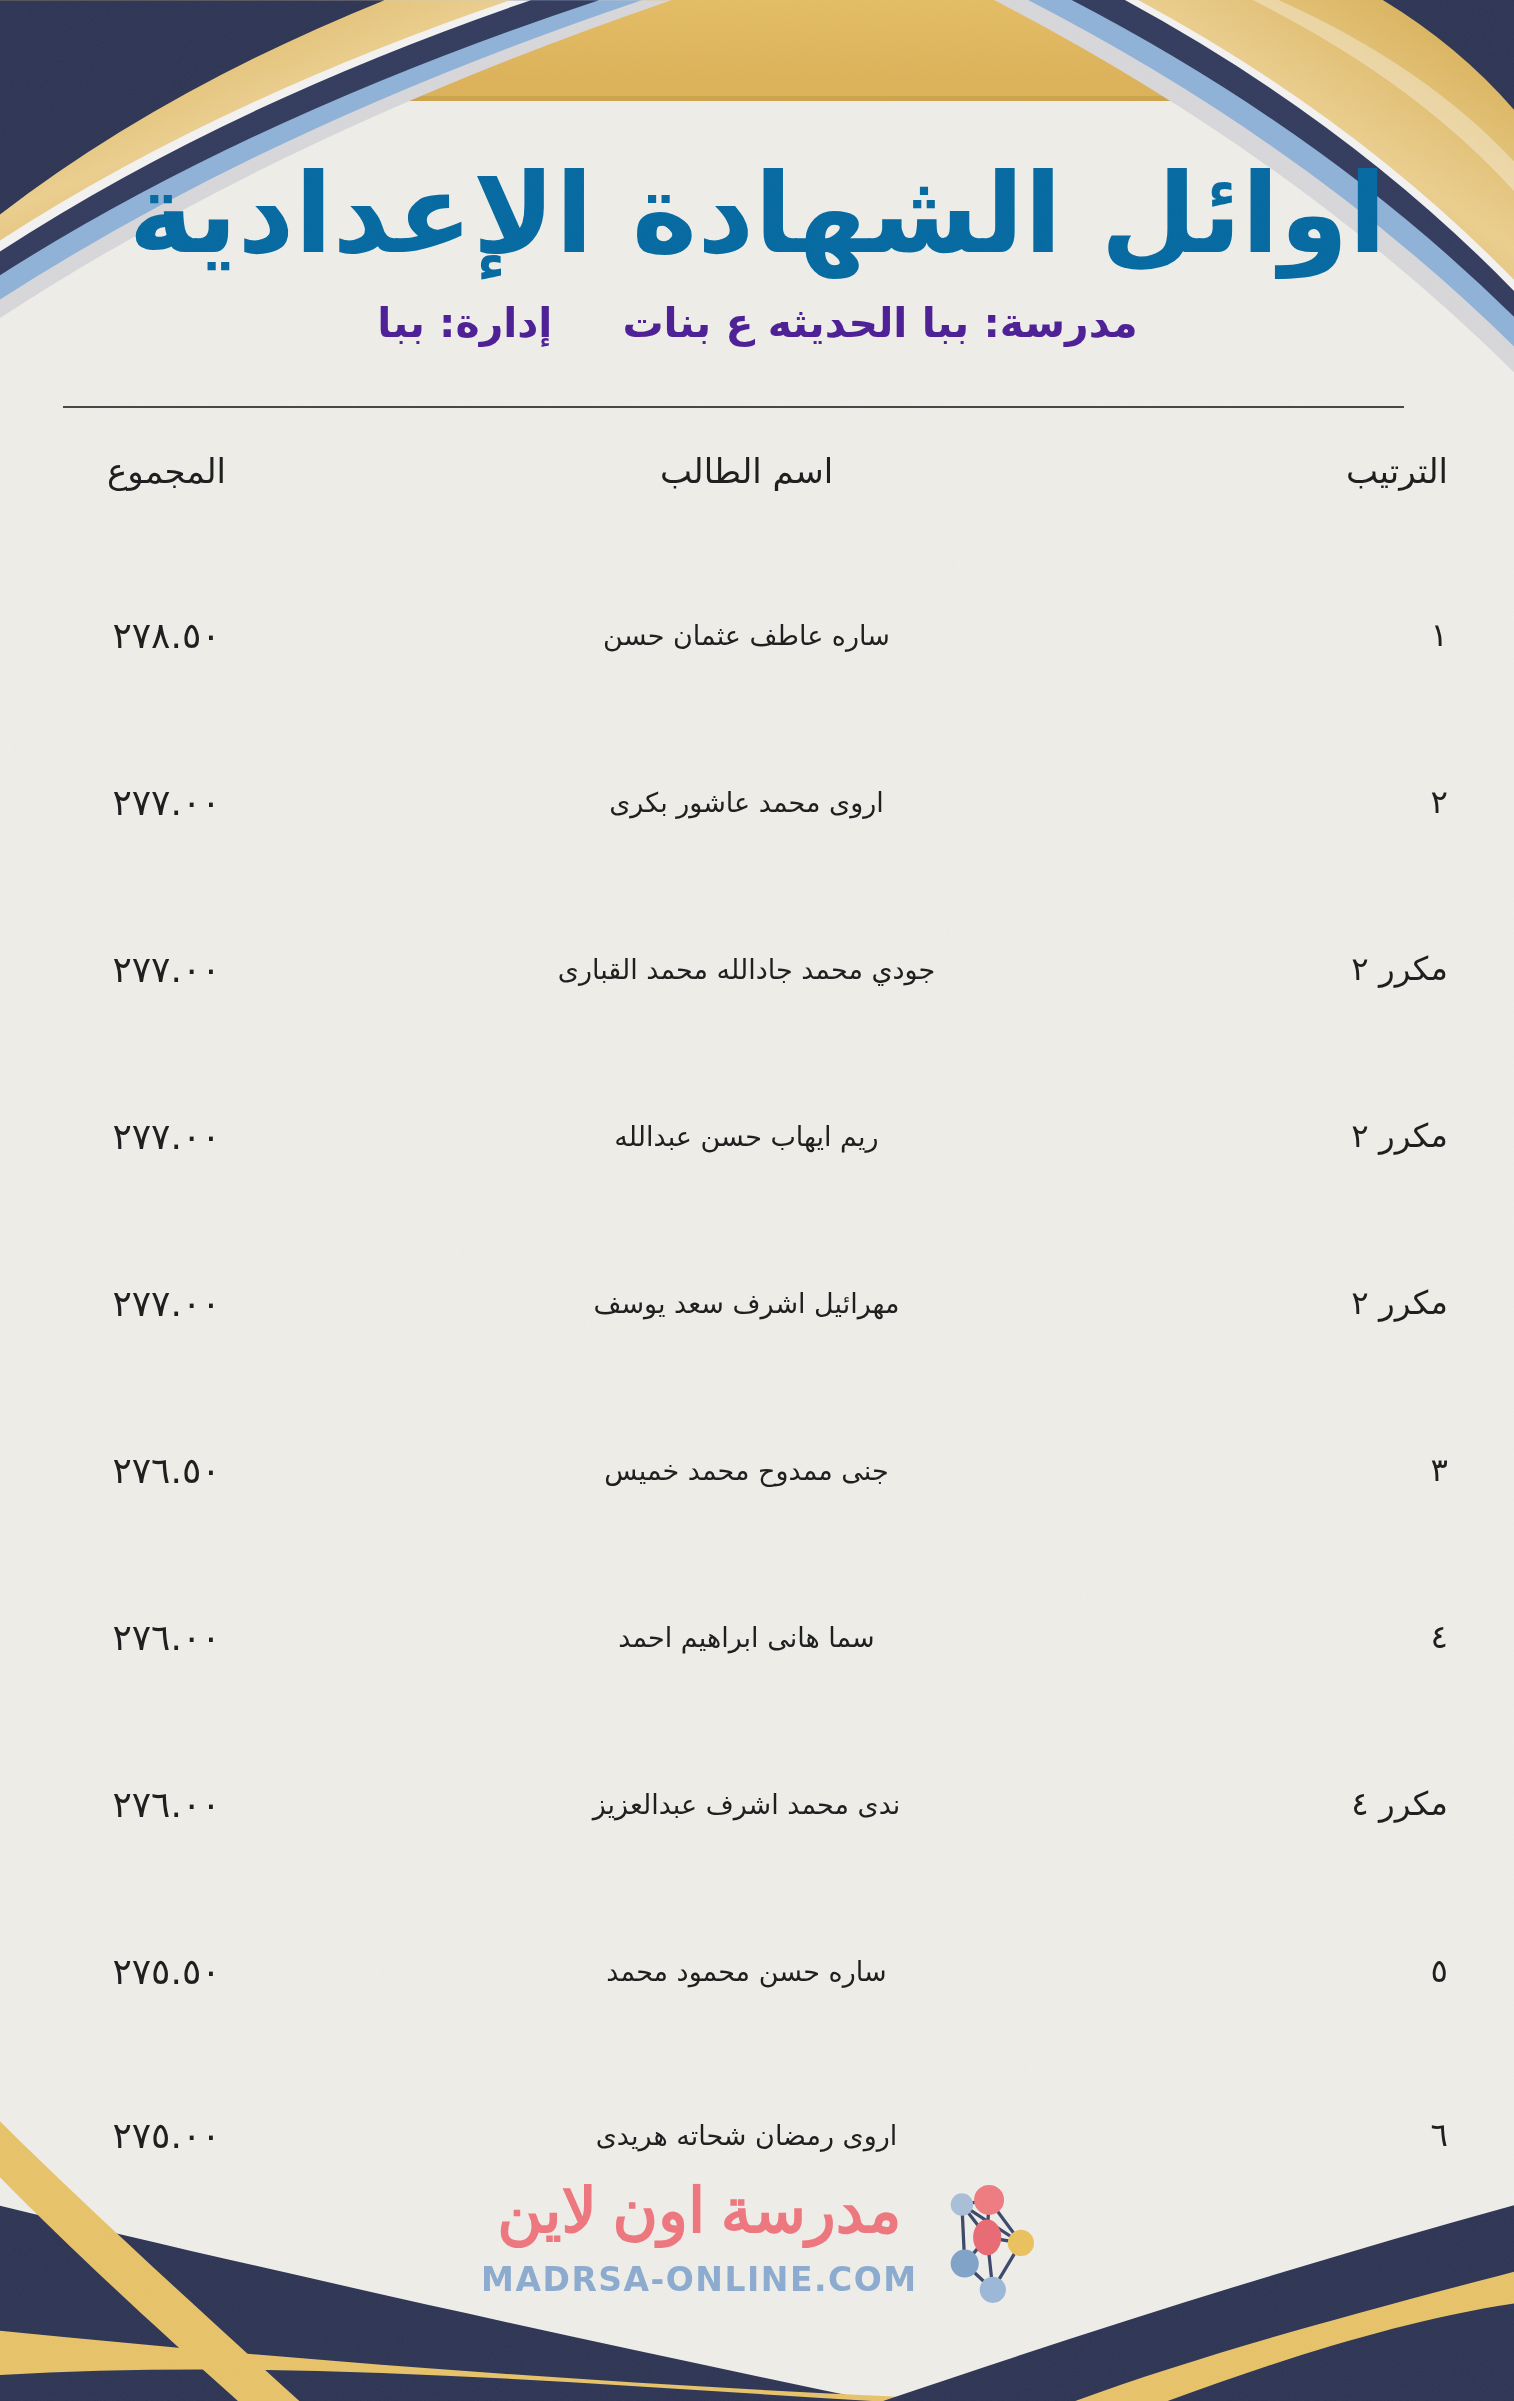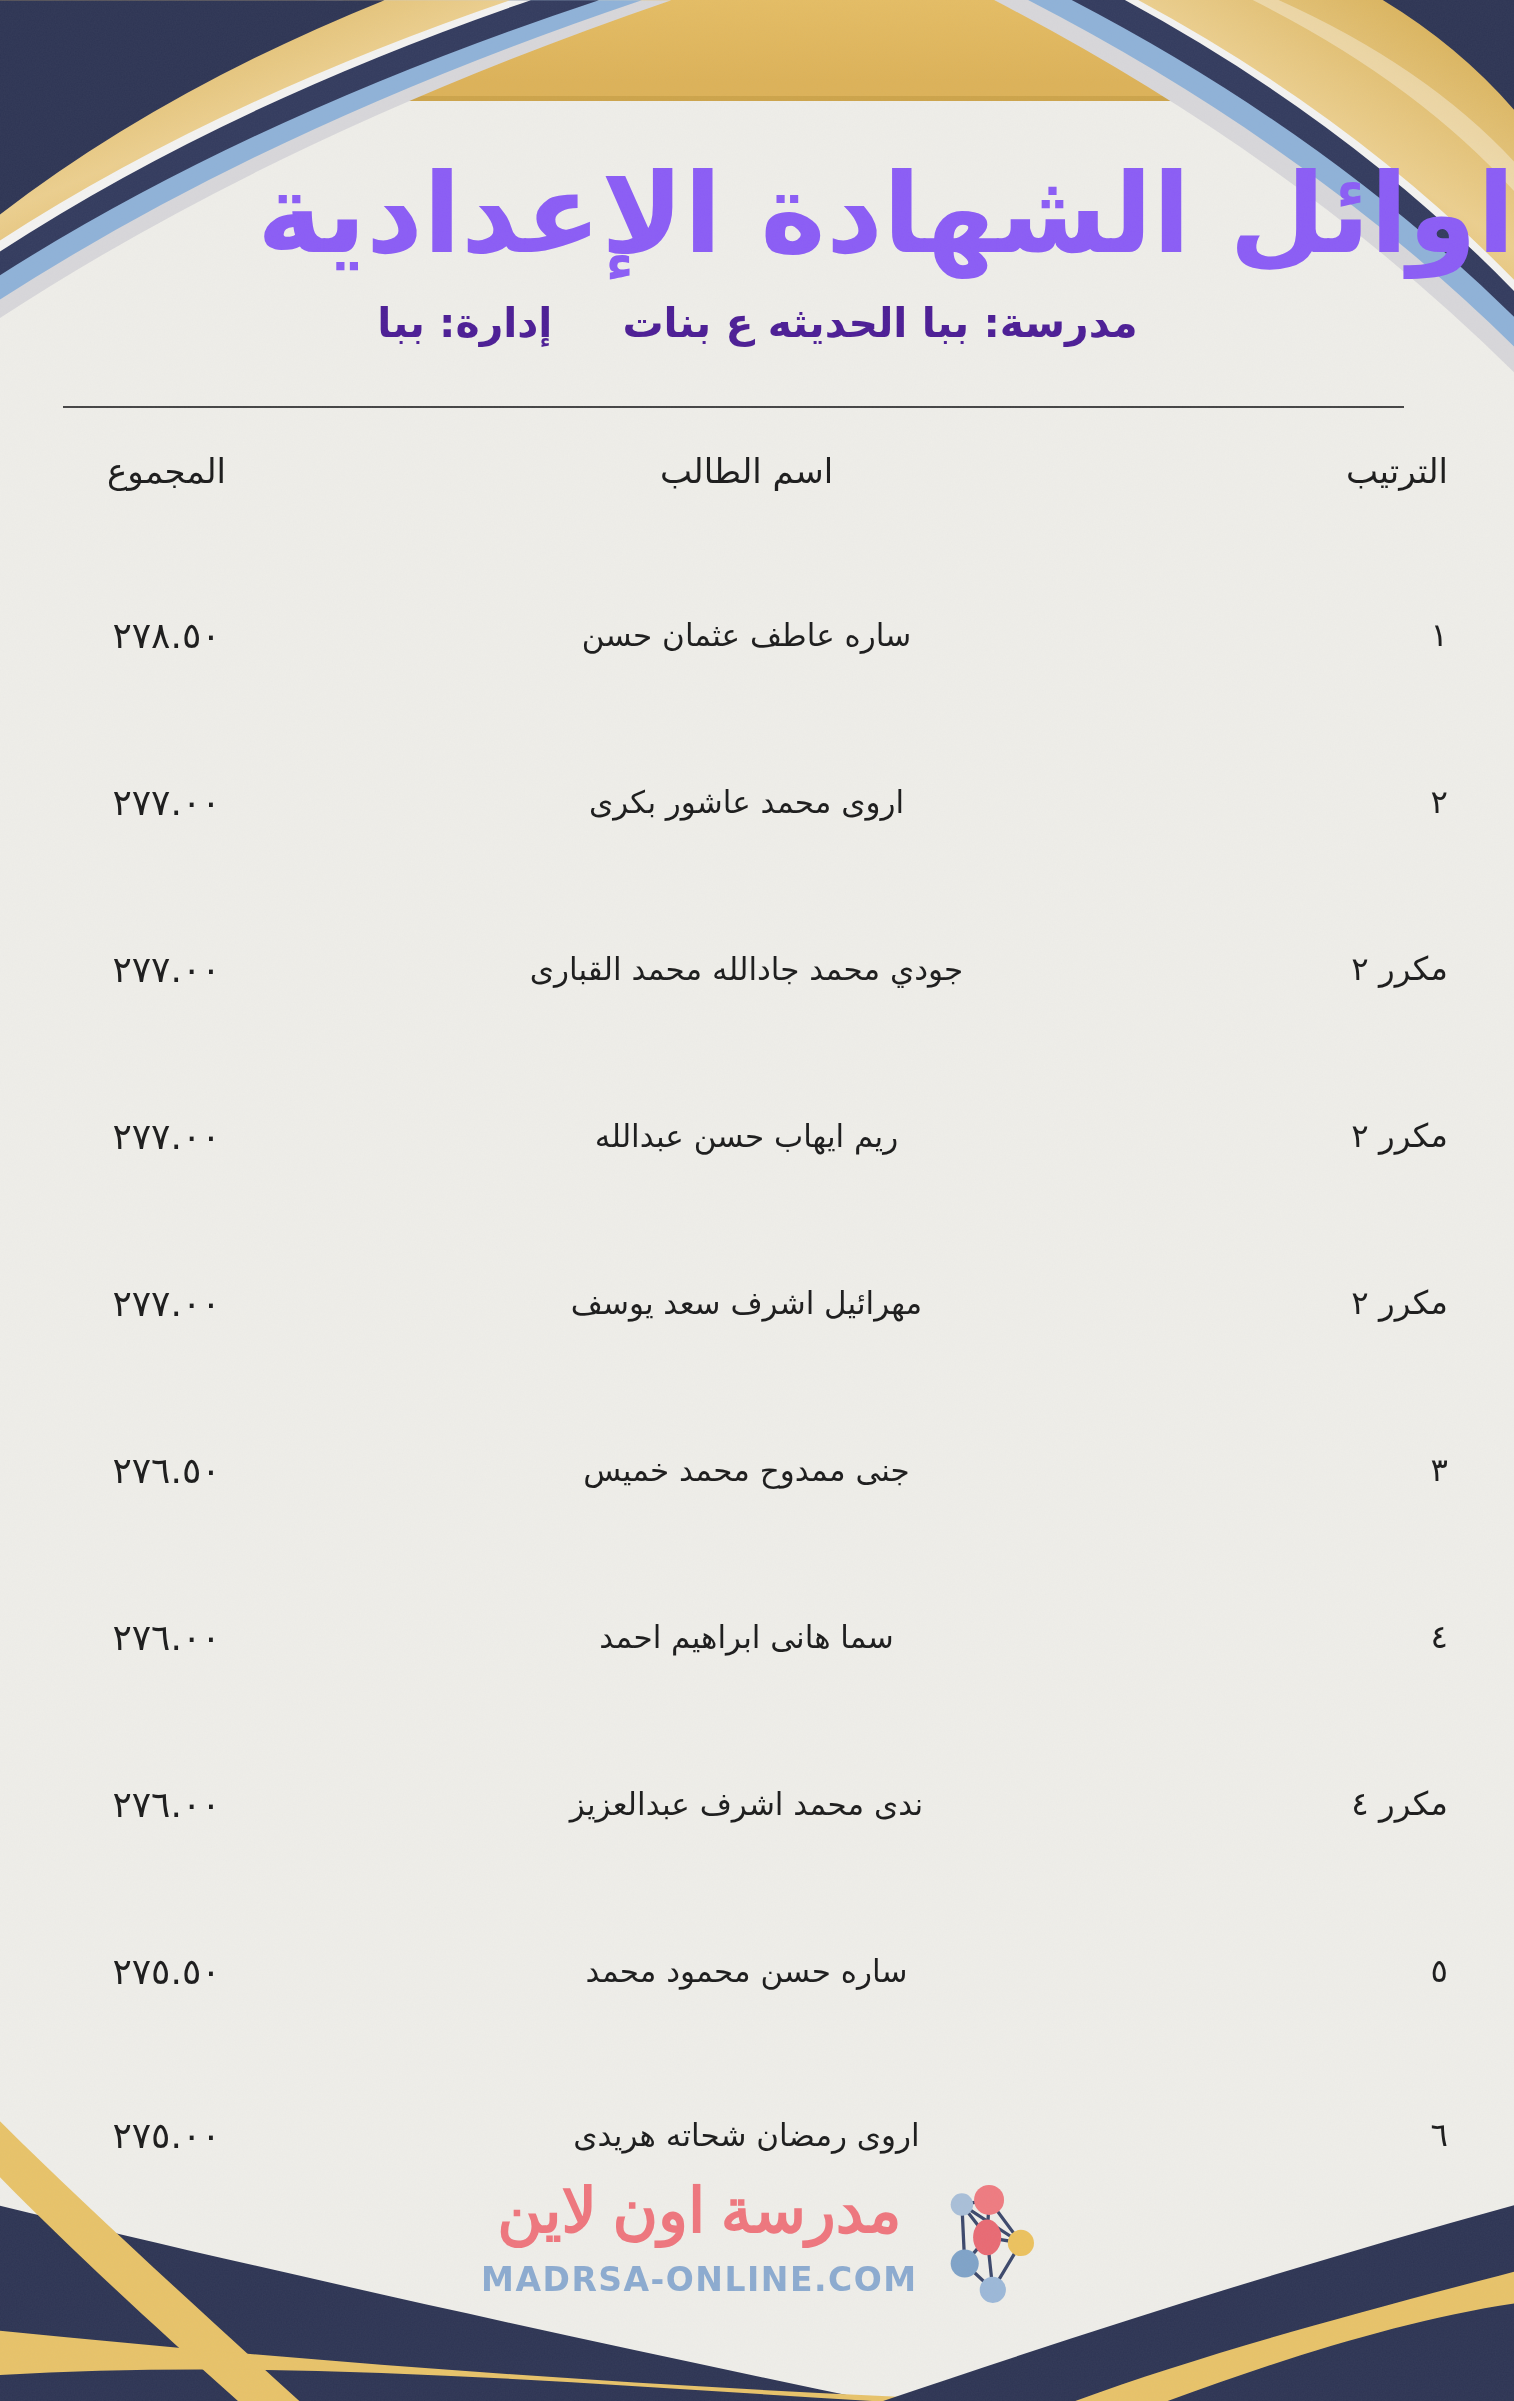--- a/index.html
+++ b/index.html
@@ -18,44 +18,44 @@
     position:absolute;top:0;left:0;right:0;height:96px;
     background:linear-gradient(180deg,#e5bd64 0%,#ddb258 85%);
     border-bottom:5.2px solid #cda44a;
   }
   
   .corner-tl{position:absolute;top:0;left:0;}
   .corner-tr{position:absolute;top:0;right:0;}
   
   .title{
     position:absolute;top:118px;left:0;right:0;height:192px;
-    margin:0;line-height:192px;
+    margin:0;line-height:192px;text-align:center;
     direction:rtl;
-    font-size:111px;font-weight:bold;color:#8b5cf6;
+    font-size:111px;font-weight:bold;color:#0369a1;
     letter-spacing:0;
   }
   .subtitle{
     position:absolute;top:292px;left:0;right:0;height:63px;
     line-height:63px;text-align:center;direction:rtl;
     font-size:41px;font-weight:bold;color:#4c1d95;
   }
   .subtitle .gap{display:inline-block;width:70px;}
   
   .separator{
     position:absolute;top:406px;left:63px;width:1341px;height:1.5px;
     background:#454545;
   }
   
   .row{position:absolute;left:0;right:0;height:89px;}
   .cell{
     position:absolute;top:0;height:89px;line-height:89px;
     white-space:nowrap;color:#1b1b1b;direction:rtl;
   }
   .cell-rank{right:67px;width:236px;text-align:right;font-size:32.5px;}
-  .cell-name{left:414px;width:665px;text-align:center;font-size:31px;}
+  .cell-name{left:414px;width:665px;text-align:center;font-size:27px;}
   .cell-total{left:52px;width:229px;text-align:center;font-size:36px;}
   .thead .cell{font-size:34px;}
   .r-h{top:427px;}
   .r-0{top:591px;} .r-1{top:758px;} .r-2{top:925px;} .r-3{top:1092px;}
   .r-4{top:1259px;} .r-5{top:1426px;} .r-6{top:1593px;} .r-7{top:1760px;}
   .r-8{top:1927px;} .r-9{top:2091px;}
   
   .footer{
     position:absolute;top:2172px;left:0;right:0;
     display:flex;justify-content:center;align-items:flex-start;

